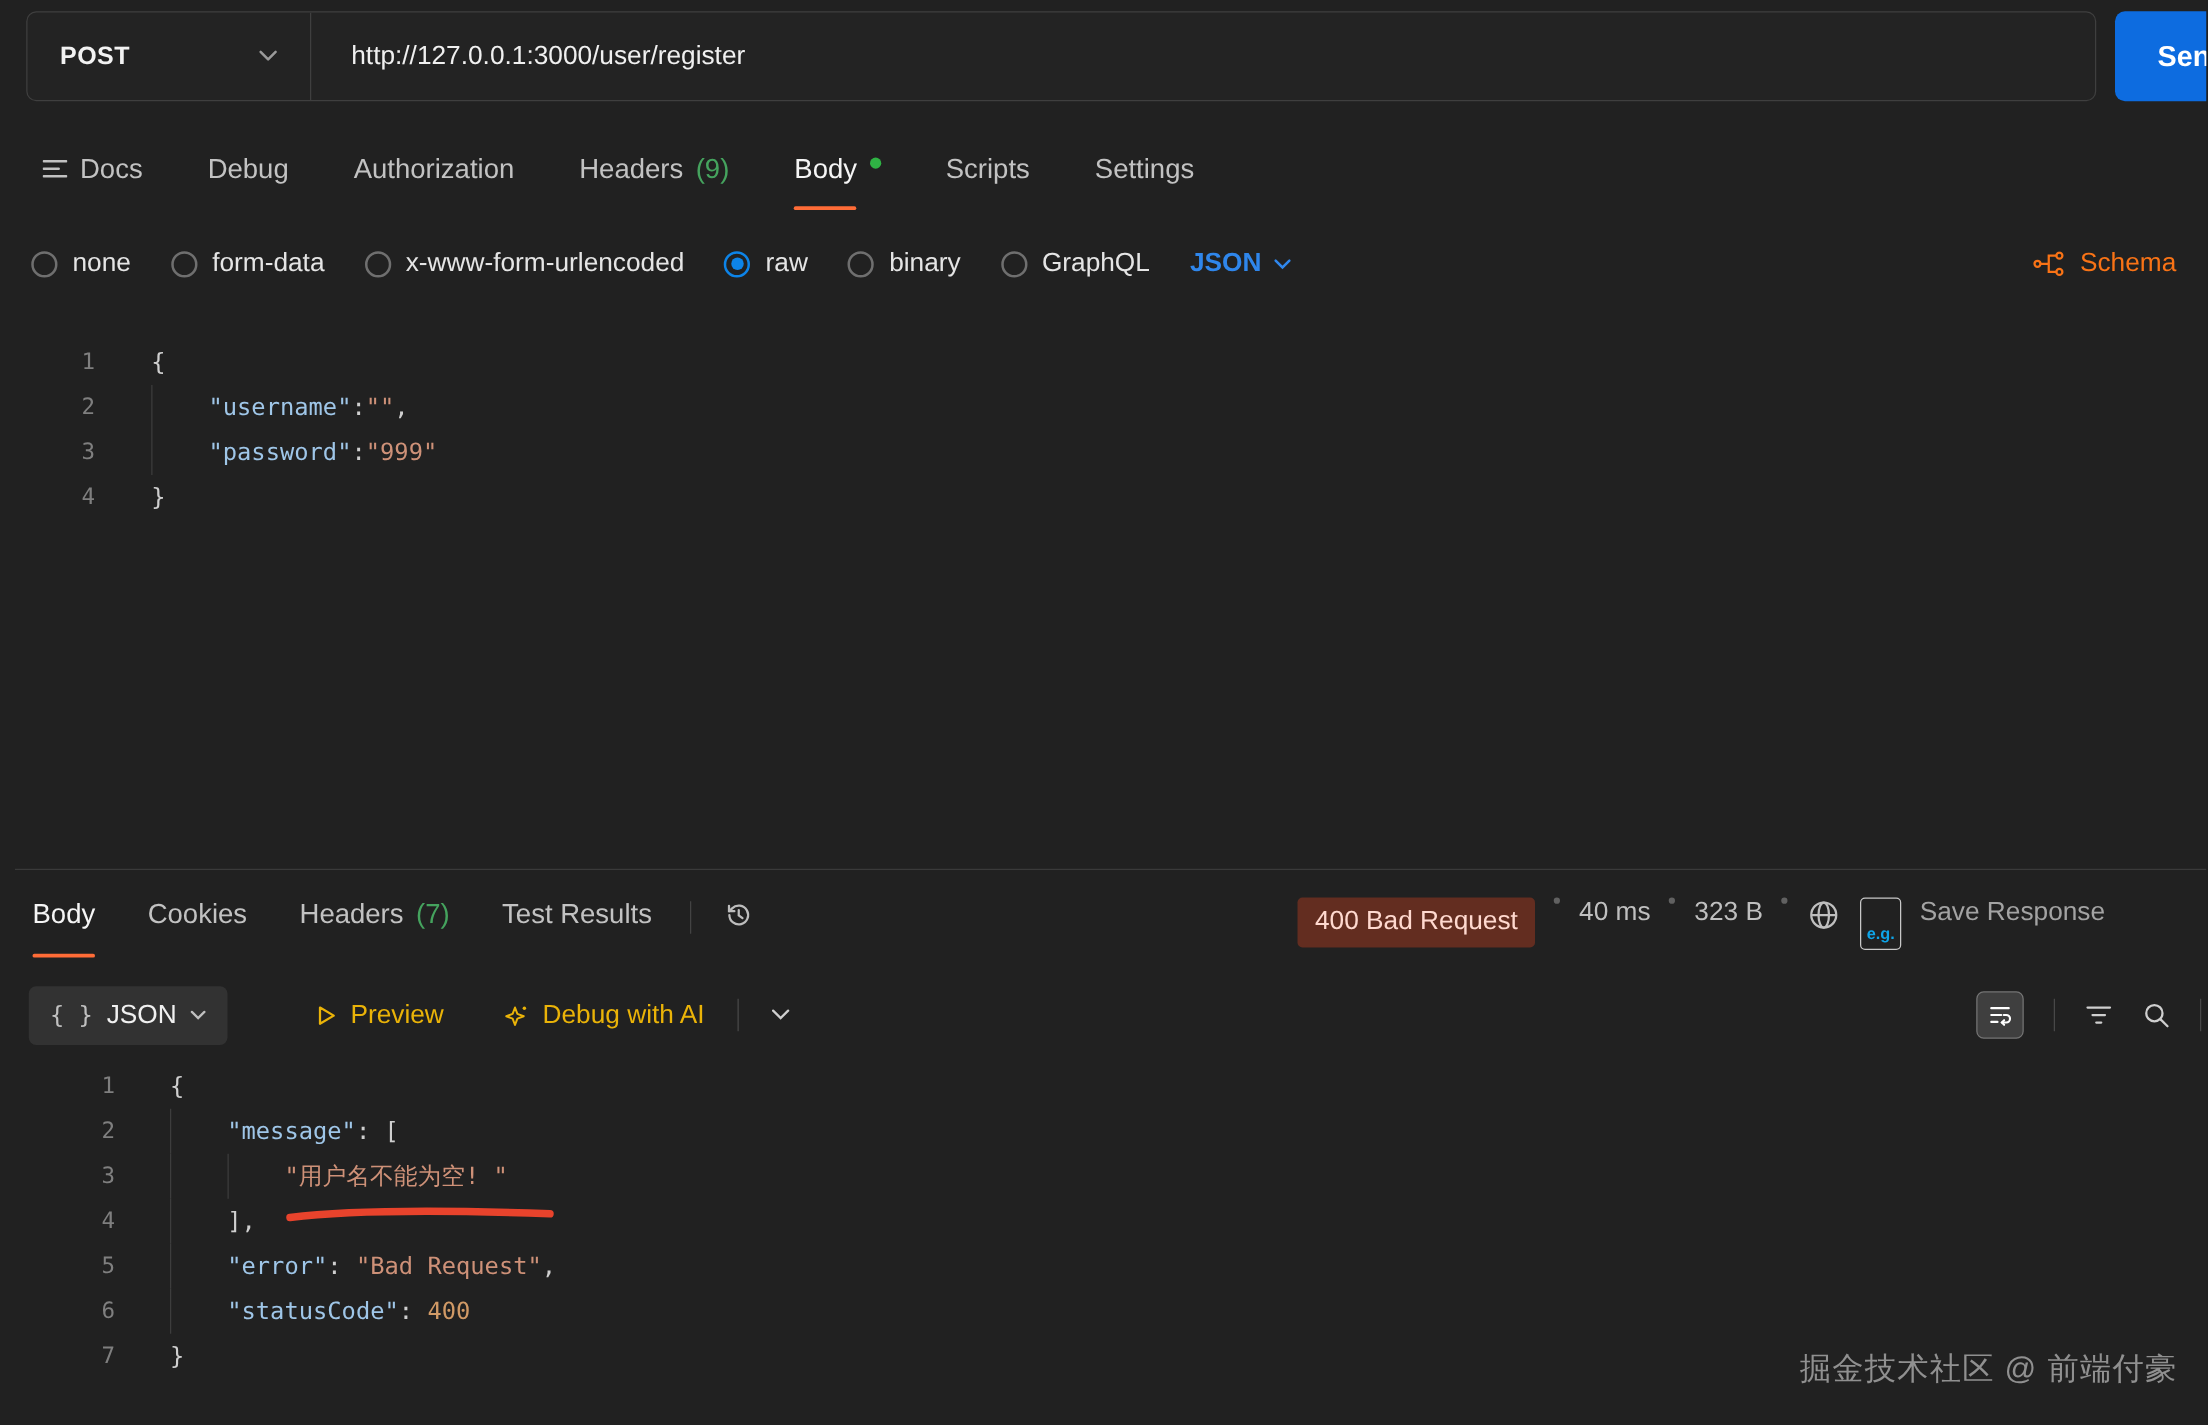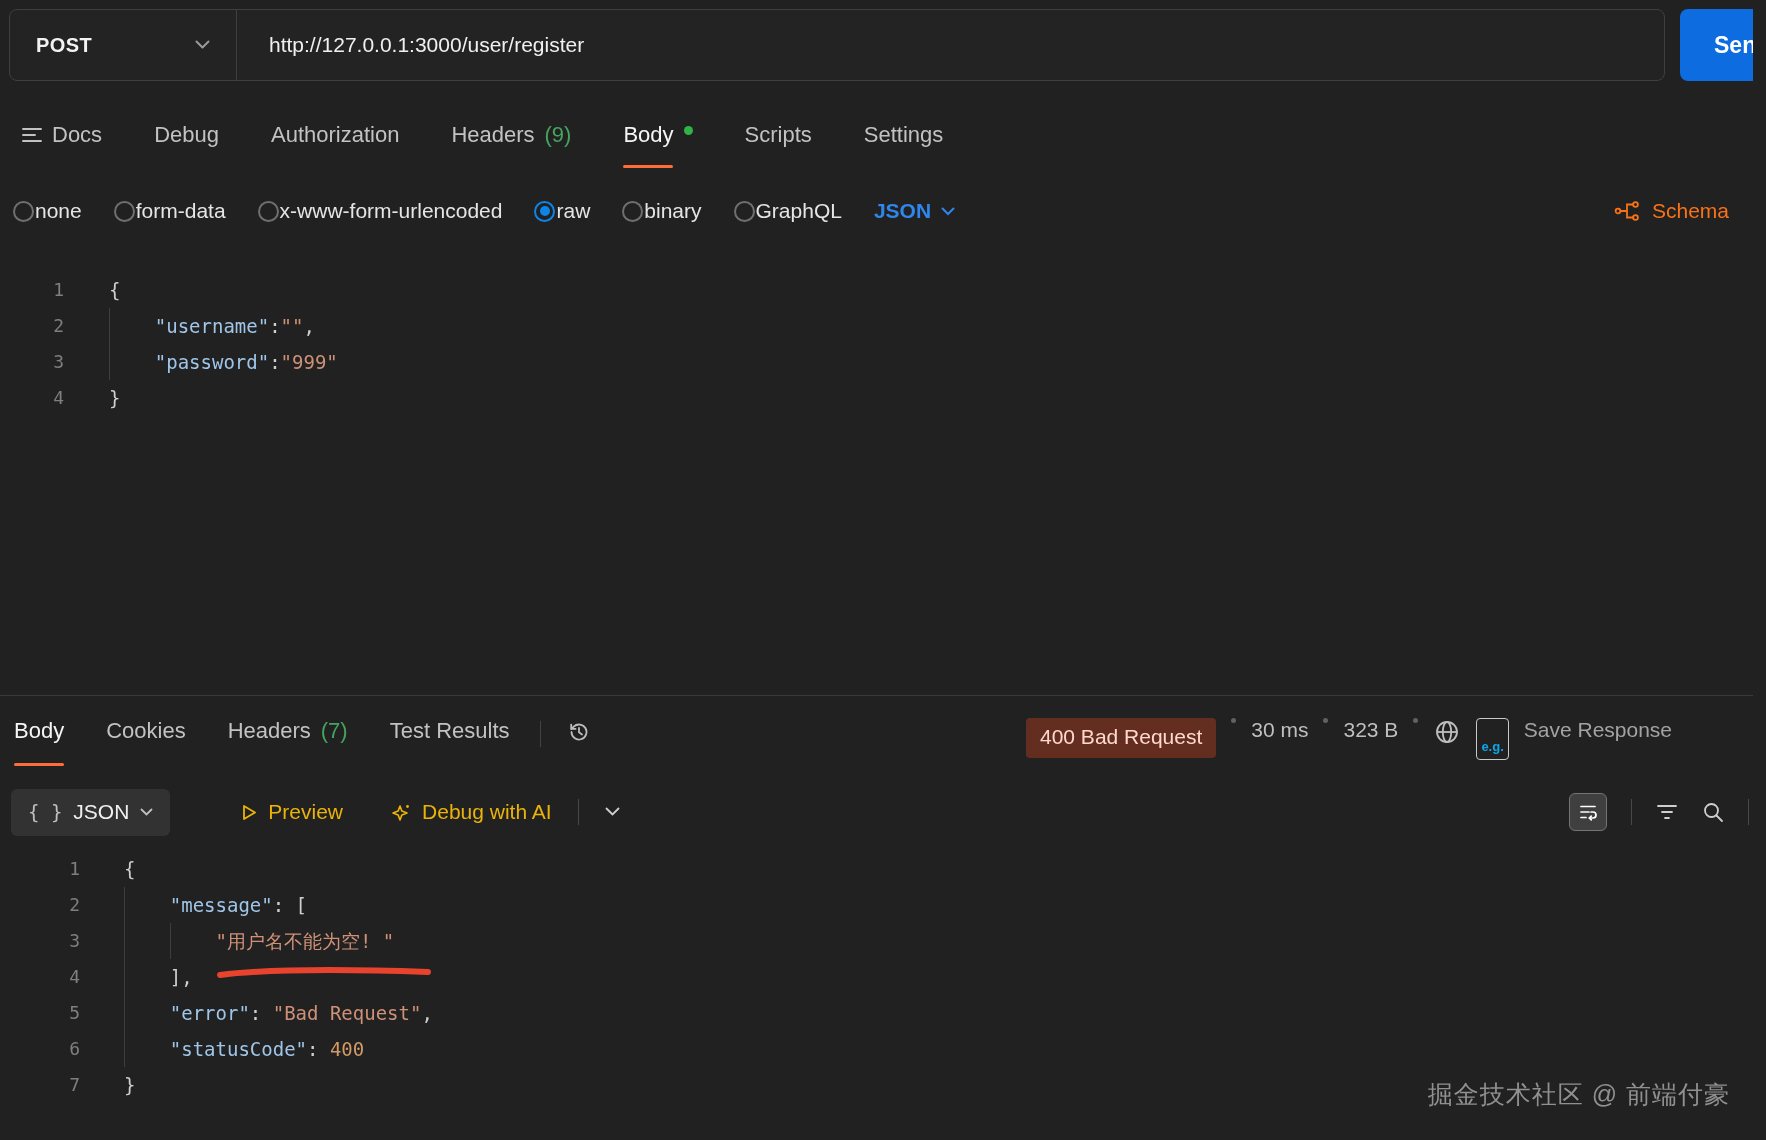--- a/index.html
+++ b/index.html
@@ -1,18 +1,18 @@
 <!DOCTYPE html>
 <html><head>
 <meta charset="utf-8">
 <style>
   *{margin:0;padding:0;box-sizing:border-box}
   html,body{width:1766px;height:1140px;overflow:hidden;background:#212121}
   body{font-family:"Liberation Sans",sans-serif;color:#ededed}
-  .app{position:absolute;top:0;left:0;width:1753px;height:1140px;overflow:hidden;background:#212121}
+  .app{position:absolute;top:0;left:12px;width:1753px;height:1140px;overflow:hidden;background:#212121}
 
   
   .url-box{position:absolute;left:9px;top:9px;width:1656px;height:72px;border:1px solid #3f3f3f;border-radius:8px;background:#232323;display:flex;align-items:center;overflow:hidden}
   .method{width:226px;height:100%;display:flex;align-items:center;justify-content:space-between;padding:0 26px;cursor:pointer;flex:none}
   .method-label{font-weight:700;font-size:20px;letter-spacing:.4px;color:#f2f2f2}
   .chev{color:#9a9a9a;display:inline-flex;align-items:center}
   .vdiv{width:1px;height:100%;background:#3f3f3f;flex:none}
   .url-text{flex:1;padding:0 32px;font-size:21px;color:#f0f0f0;white-space:nowrap;cursor:text}
   .send-btn{position:absolute;left:1680px;top:9px;width:240px;height:72px;background:#0d6ce0;border-radius:8px;color:#fff;font-weight:700;font-size:23px;display:flex;align-items:center;padding-left:34px;cursor:pointer}
 
@@ -21,21 +21,21 @@
   .tab{position:relative;display:flex;align-items:center;gap:10px;font-size:22px;color:#c2c2c2;cursor:pointer;padding-bottom:20px;white-space:nowrap}
   .tab.active{color:#f5f5f5}
   .tab.active::after{content:"";position:absolute;left:0;bottom:0;height:3px;width:50px;background:#ff6c37;border-radius:2px}
   .tab .count{color:#45a35e}
   .green-dot{width:9px;height:9px;border-radius:50%;background:#2fb344;transform:translateY(-5px)}
   .tab-icon{display:inline-flex;color:#c2c2c2}
 
   
   .body-type-row{position:absolute;left:13px;top:188px;right:0;height:46px}
   .radios{display:flex;align-items:center;gap:32px;height:46px}
-  .radio-item{display:flex;align-items:center;gap:1px;cursor:pointer;font-size:21px;color:#e5e5e5;white-space:nowrap}
+  .radio-item{display:flex;align-items:center;gap:12px;cursor:pointer;font-size:21px;color:#e5e5e5;white-space:nowrap}
   .radio-circle{width:21px;height:21px;border-radius:50%;border:2px solid #6f6f6f;position:relative;flex:none}
   .radio-item.selected .radio-circle{border-color:#0d84e8}
   .radio-item.selected .radio-circle::after{content:"";position:absolute;inset:3.5px;border-radius:50%;background:#0d84e8}
   .lang-select{display:flex;align-items:center;gap:10px;color:#2f86eb;font-size:21px;font-weight:700;cursor:pointer}
   .lang-select .chev{color:#2f86eb}
   .schema{position:absolute;right:24px;top:0;height:46px;display:flex;align-items:center;gap:12px;color:#f97316;font-size:21px;cursor:pointer}
 
   
   .editor{position:absolute;left:0;width:1766px;font-family:"DejaVu Sans Mono",monospace;font-size:19px;cursor:text}
   .req-editor{top:272px}
@@ -219,21 +219,21 @@
         <svg width="24" height="24" viewBox="0 0 24 24" fill="none" stroke="currentColor" stroke-width="1.8" stroke-linecap="round">
           <path d="M4.5 12a7.5 7.5 0 1 0 2.2-5.3L4.5 8.9"></path>
           <path d="M4.2 4.6v4.3h4.3"></path>
           <path d="M12 8v4.3l3 2.2"></path>
         </svg>
       </span>
     </div>
     <div class="resp-meta">
       <span class="status-badge">400 Bad Request</span>
       <span class="dot-sep"></span>
-      <span class="meta-text">30 ms</span>
+      <span class="meta-text">40 ms</span>
       <span class="dot-sep"></span>
       <span class="meta-text">323 B</span>
       <span class="dot-sep"></span>
       <span class="globe-icon">
         <svg width="28" height="28" viewBox="0 0 28 28" fill="none" stroke="currentColor" stroke-width="1.8">
           <circle cx="14" cy="14" r="10"></circle>
             <ellipse cx="14" cy="14" rx="4.2" ry="10"></ellipse>
             <path d="M4 14h20"></path>
         </svg>
       </span>

